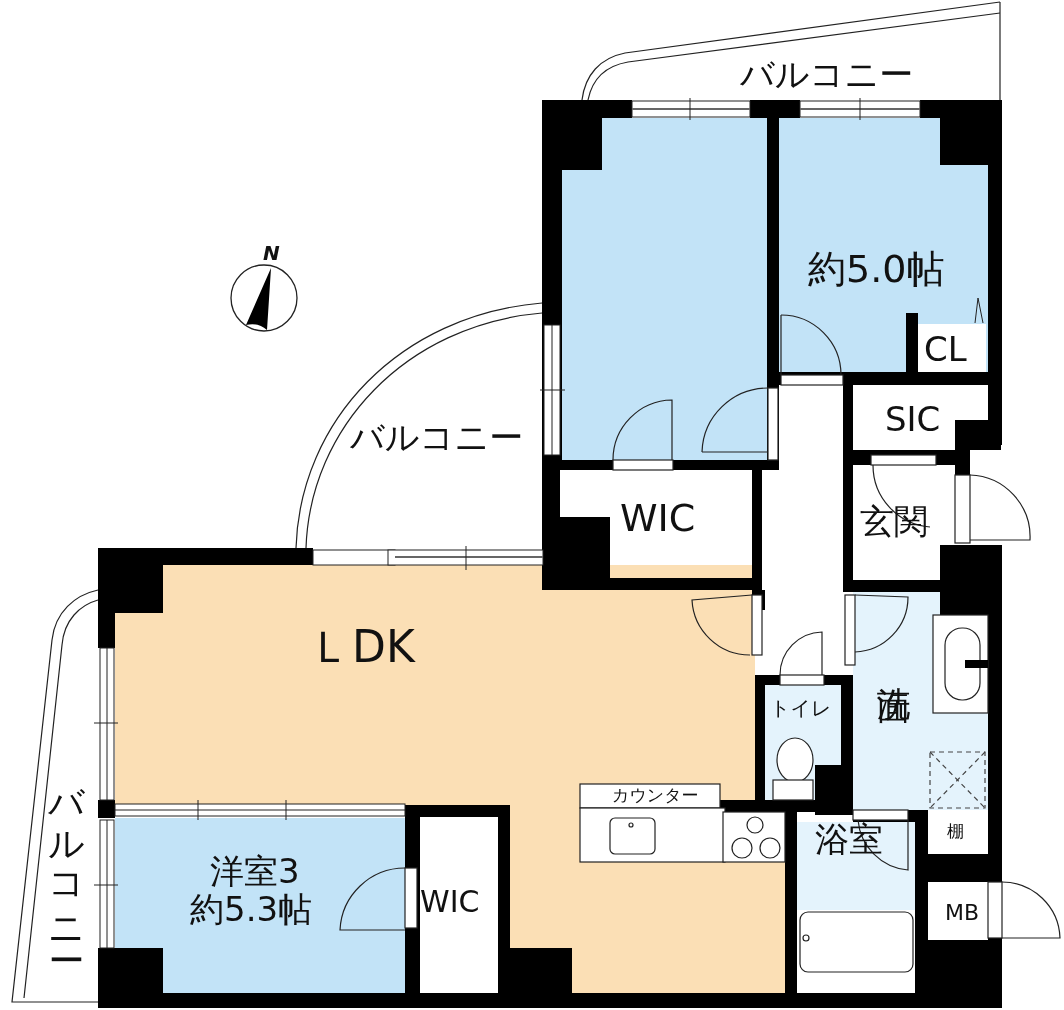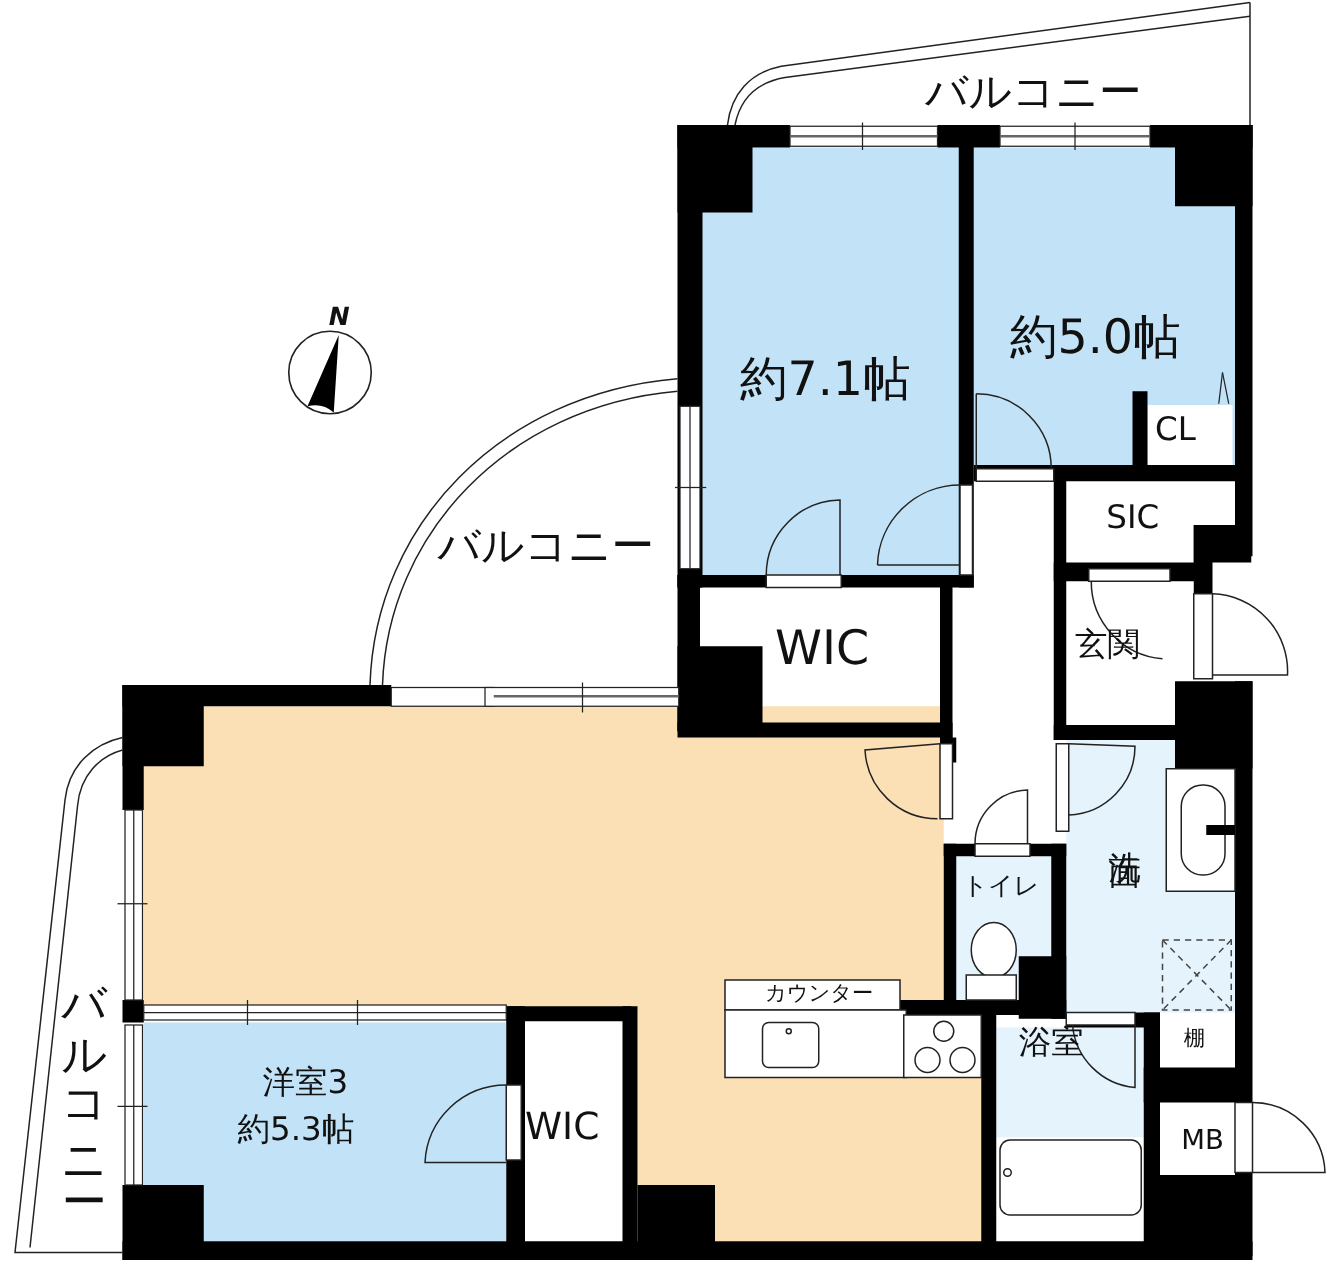--- a/index.html
+++ b/index.html
@@ -8,21 +8,21 @@
   .plan { position: absolute; left: 0; top: 0; width: 1064px; height: 1010px; }
   .wall { position: absolute; background: #000; }
   .room { position: absolute; }
   .blue { background: #c2e3f7; }
   .lblue { background: #e4f3fc; }
   .beige { background: #fbdfb5; }
   .white { background: #ffffff; }
   .label { position: absolute; text-align: left; line-height: 1.15; color: #111; white-space: nowrap; }
   .lg { font-size: 38px; }
   .xl { font-size: 44px; }
-  .md { font-size: 26px; }
+  .md { font-size: 34px; }
   .sm { font-size: 20px; }
   .xs { font-size: 17px; }
   .vert { writing-mode: vertical-rl; font-size: 36px; letter-spacing: 4px; }
   svg.overlay { position: absolute; left: 0; top: 0; }
   .compass-n { position: absolute; font-weight: bold; font-style: italic; font-size: 20px; }
 </style>
 </head>
 <body>
 
 <div class="plan">
@@ -209,29 +209,29 @@
       <path d="M271,268 L246,325 Q258,322 267,330 Z" fill="#000"></path>
     </g>
   </svg>
 
   <div class="compass-n" style="left:263px;top:241px;">N</div>
 
   <div class="label lg" style="left:740px;top:55px;font-size:34px;">バルコニー</div>
   <div class="label lg" style="left:350px;top:418px;font-size:34px;">バルコニー</div>
   <div class="label vert" style="left:46px;top:762px;">バルコニー</div>
 
-  <div class="label lg" style="left:592px;top:282px;">約7.1帖</div>
 
   <div class="label lg" style="left:808px;top:248px;">約5.0帖</div>
 
   <div class="label md" style="left:924px;top:330px;">CL</div>
   <div class="label md" style="left:885px;top:400px;">SIC</div>
   <div class="label lg" style="left:620px;top:497px;">WIC</div>
   <div class="label md" style="left:860px;top:502px;">玄関</div>
 
+  <div class="label xl" style="left:308px;top:622px;">ＬDK</div>
 
   <div class="label md" style="left:210px;top:852px;">洋室3</div>
   <div class="label md" style="left:190px;top:890px;">約5.3帖</div>
   <div class="label md" style="left:420px;top:885px;font-size:30px;">WIC</div>
 
   <div class="label sm" style="left:770px;top:697px;">トイレ</div>
   <div class="label md" style="left:873px;top:660px;width:40px;writing-mode:vertical-rl;letter-spacing:6px;">洗面</div>
   <div class="label md" style="left:815px;top:820px;">浴室</div>
   <div class="label xs" style="left:947px;top:822px;">棚</div>
   <div class="label sm" style="left:945px;top:900px;font-size:22px;">MB</div>

